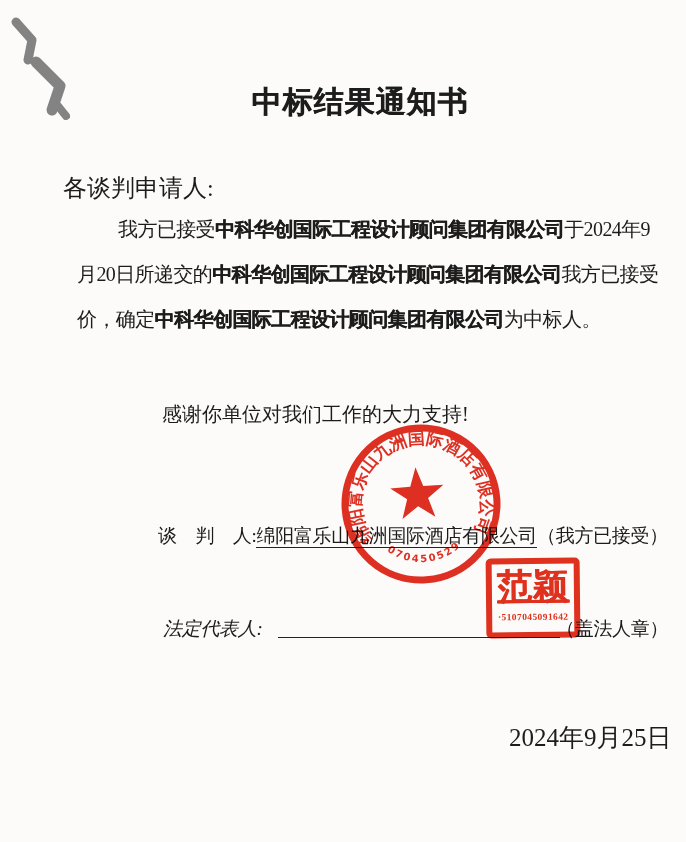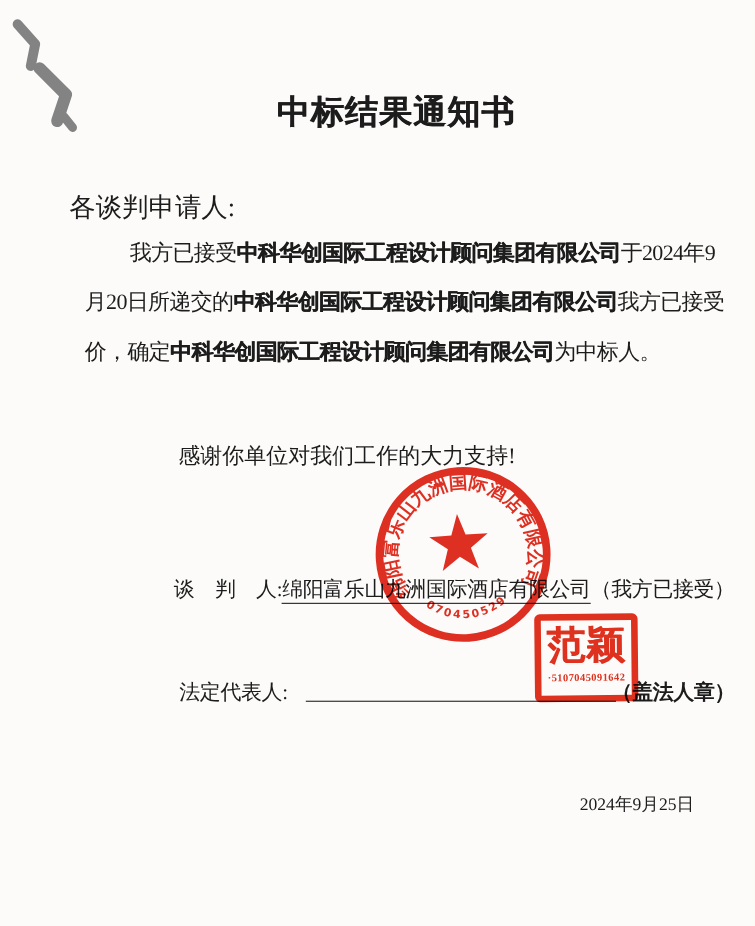--- a/index.html
+++ b/index.html
@@ -21,27 +21,27 @@
   }
   .salutation{top:172px;left:63px;font-size:24px;}
   .bodyline{font-size:20px;letter-spacing:-0.6px;}
   .l1{top:216px;left:118px;}
   .l2{top:261px;left:77px;}
   .l3{top:306px;left:77px;text-align:right;}
   .b{font-weight:700;text-shadow:0.45px 0 0 currentColor;}
   .thanks{top:401px;left:118px;font-size:20px;margin-left:44px;}
   .sigrow{font-size:19px;letter-spacing:-0.3px;}
   .negotiator{top:523px;left:158px;}
-  .legalrep{top:616px;left:163px;}
+  .legalrep{top:616px;left:163px;font-style:italic;}
   .uname{border-bottom:1.6px solid #222;padding-bottom:1px;}
   .blankline{
     top:637px;left:278px;width:282px;height:0;
     border-bottom:1.6px solid #222;
   }
-  .date{top:721px;left:527px;font-size:16px;}
+  .date{top:721px;left:509px;font-size:25px;}
 
   
   .roundseal{
     top:414px;left:331px;width:180px;height:180px;
     mix-blend-mode:multiply;opacity:0.95;
     transform:rotate(-4deg);
   }
   
   .squareseal{
     top:558px;left:486px;width:94px;height:80px;
@@ -49,20 +49,21 @@
     box-sizing:border-box;
     mix-blend-mode:multiply;opacity:0.94;
     transform:rotate(-0.6deg);
     display:flex;flex-direction:column;align-items:center;justify-content:flex-start;
   }
   .sealname{
     color:#e02410;font-size:35px;font-weight:900;
     line-height:46px;letter-spacing:1px;
     text-shadow:0.8px 0 0 currentColor;
     font-family:"Liberation Serif","DejaVu Serif",serif;
+    text-decoration:underline;
   }
   .sealnum{
     color:#e02410;font-size:9.5px;font-weight:700;
     letter-spacing:0.4px;line-height:10px;margin-top:2px;
     font-family:Liberation Serif, serif;
   }
   .cornermarks{top:6px;left:2px;}
 </style>
 </head>
 <body>
@@ -94,21 +95,21 @@
   <div class="abs thanks">感谢你单位对我们工作的大力支持!</div>
 
   <div class="abs sigrow negotiator">
     <span>谈　判　人:</span><span class="uname">绵阳富乐山九洲国际酒店有限公司</span><span>（我方已接受）</span>
   </div>
 
   <div class="abs sigrow legalrep">
     <span>法定代表人:</span>
   </div>
   <div class="abs blankline"></div>
-  <div class="abs sigrow" style="top:616px;left:556px;font-weight:bold;">（盖法人章）</div>
+  <div class="abs sigrow" style="top:616px;left:556px;">（盖法人章）</div>
 
   <svg class="abs roundseal" width="180" height="180" viewBox="0 0 180 180">
     <defs>
       <path id="arcTop" d="M47.6,132.4 A60,60 0 1 1 132.4,132.4" fill="none"></path>
       <path id="arcBottom" d="M52.7,134.4 A58,58 0 0 0 127.3,134.4" fill="none"></path>
     </defs>
     <circle cx="90" cy="90" r="76" fill="none" stroke="#df2517" stroke-width="7"></circle>
     <polygon fill="#df2517" points="87,53 93.5,72.1 113.6,72.3 97.5,84.4 103.5,103.7 87,92 70.5,103.7 76.5,84.4 60.4,72.3 80.5,72.1"></polygon>
     <text font-size="17" font-weight="700" fill="#df2517" font-family="'Liberation Serif','DejaVu Serif',serif">
       <textPath href="#arcTop" startOffset="50%" text-anchor="middle">绵阳富乐山九洲国际酒店有限公司</textPath>

